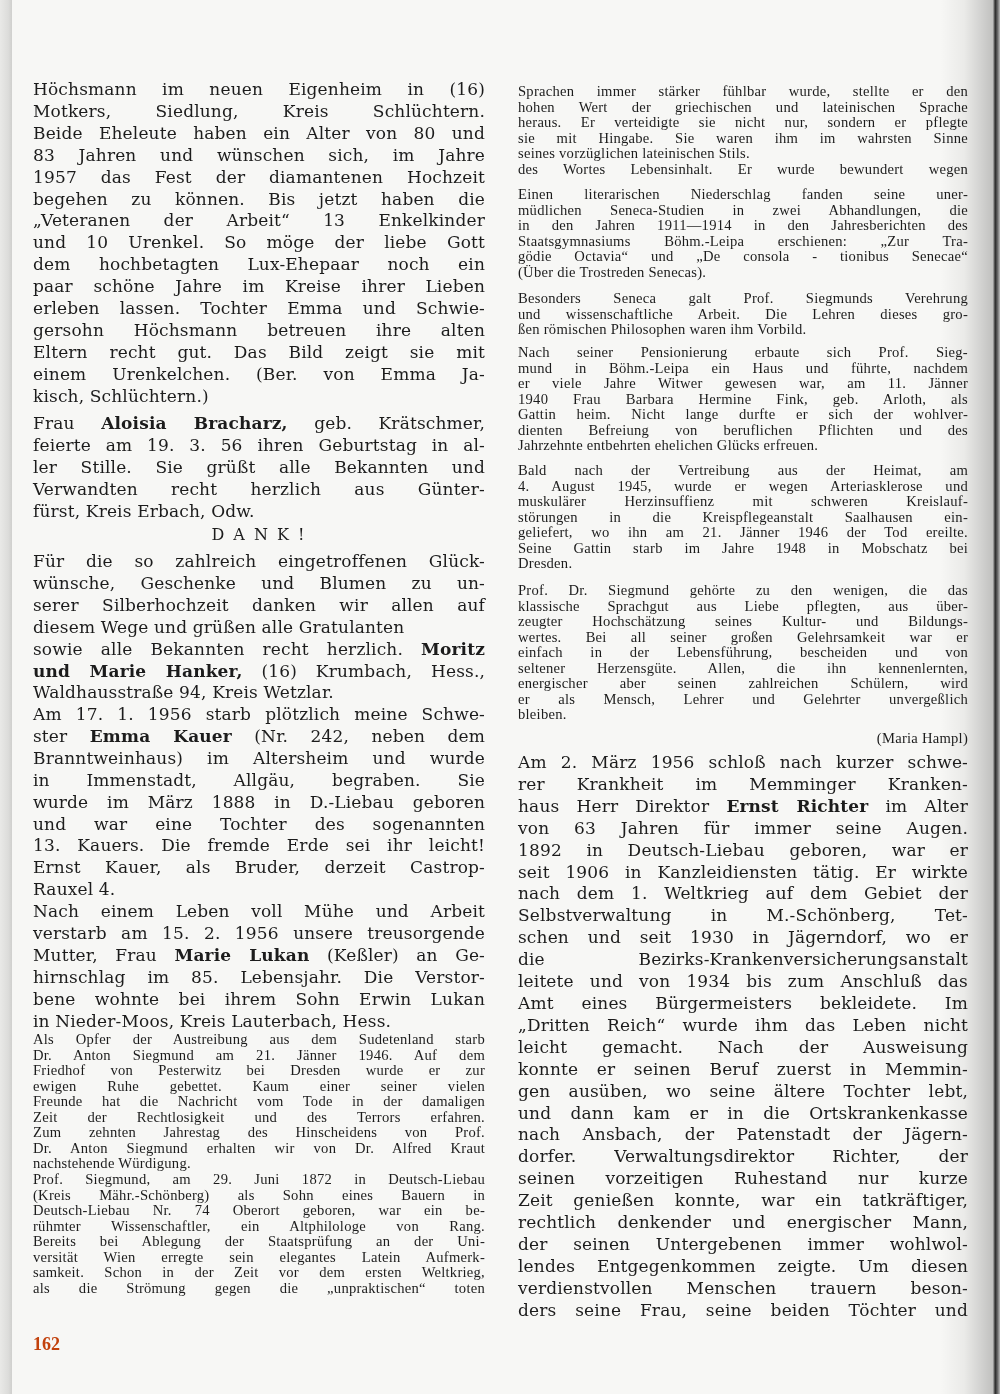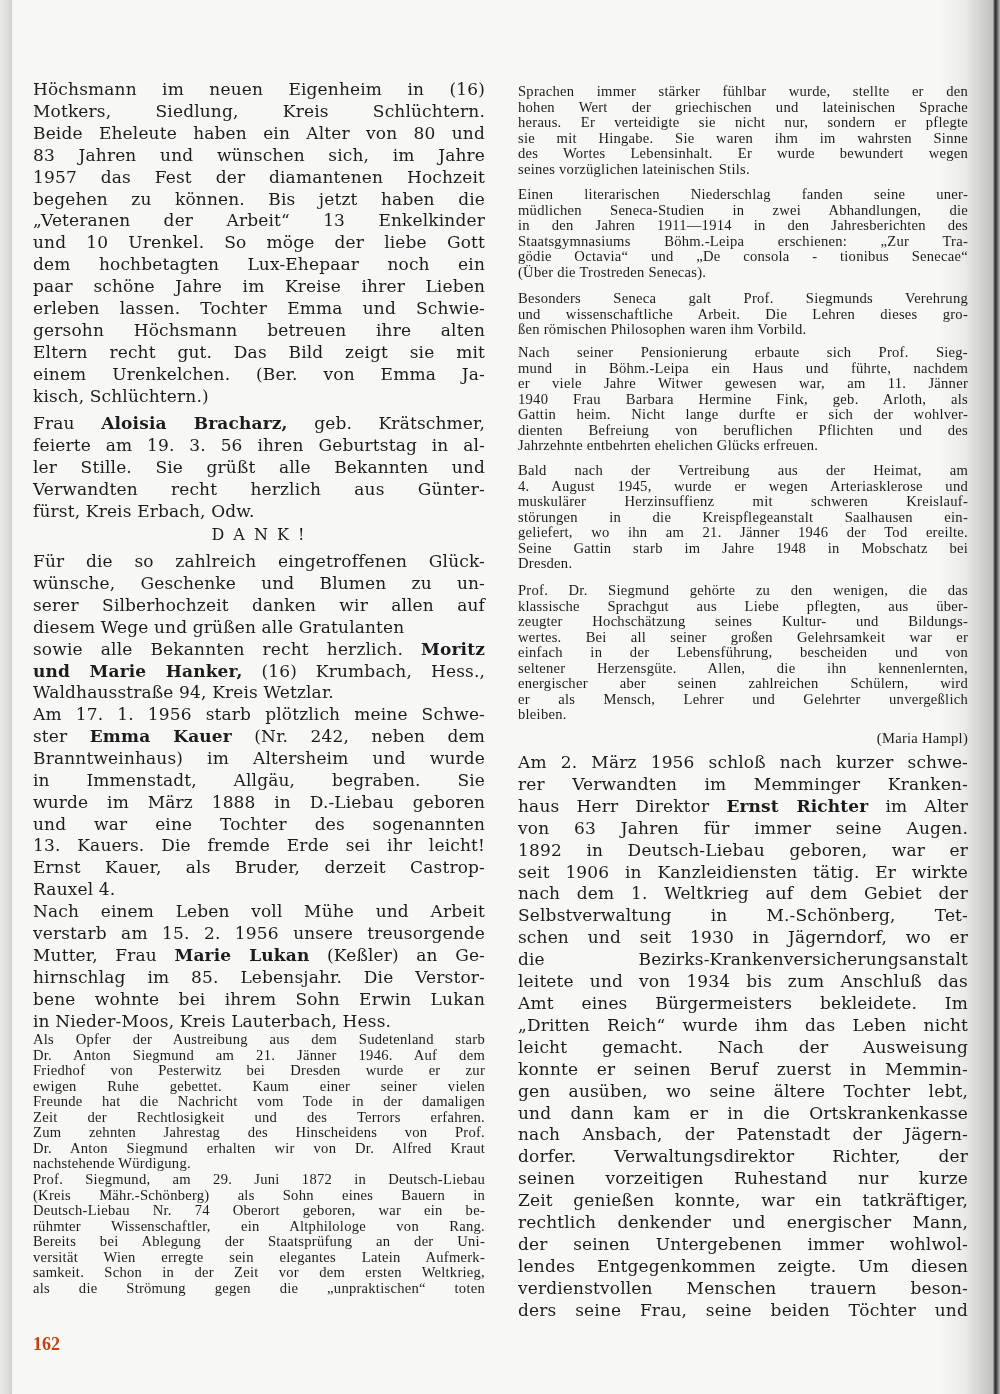--- a/index.html
+++ b/index.html
@@ -142,22 +142,22 @@
       <span class="ln">als die Strömung gegen die „unpraktischen“ toten</span>
     </div>
 </div>
 
 <div class="col col-right">
   <div class="para small" style="top:84px">
       <span class="ln">Sprachen immer stärker fühlbar wurde, stellte er den</span>
       <span class="ln">hohen Wert der griechischen und lateinischen Sprache</span>
       <span class="ln">heraus. Er verteidigte sie nicht nur, sondern er pflegte</span>
       <span class="ln">sie mit Hingabe. Sie waren ihm im wahrsten Sinne</span>
+      <span class="ln last">seines vorzüglichen lateinischen Stils.</span>
       <span class="ln">des Wortes Lebensinhalt. Er wurde bewundert wegen</span>
-      <span class="ln last">seines vorzüglichen lateinischen Stils.</span>
     </div>
   <div class="para small" style="top:187px">
       <span class="ln">Einen literarischen Niederschlag fanden seine uner-</span>
       <span class="ln">müdlichen Seneca-Studien in zwei Abhandlungen, die</span>
       <span class="ln">in den Jahren 1911—1914 in den Jahresberichten des</span>
       <span class="ln">Staatsgymnasiums Böhm.-Leipa erschienen: „Zur Tra-</span>
       <span class="ln">gödie Octavia“ und „De consola - tionibus Senecae“</span>
       <span class="ln last">(Über die Trostreden Senecas).</span>
     </div>
   <div class="para small" style="top:291px">
@@ -193,21 +193,21 @@
       <span class="ln">energischer aber seinen zahlreichen Schülern, wird</span>
       <span class="ln">er als Mensch, Lehrer und Gelehrter unvergeßlich</span>
       <span class="ln last">bleiben.</span>
     </div>
   <div class="para small" style="top:731px">
     <span class="ln right">(Maria Hampl)</span>
   </div>
 
   <div class="para large" style="top:752px">
     <span class="ln">Am 2. März 1956 schloß nach kurzer schwe-</span>
-    <span class="ln">rer Verwandten im Memminger Kranken-</span>
+    <span class="ln">rer Krankheit im Memminger Kranken-</span>
     <span class="ln"><span>haus Herr Direktor </span><b>Ernst Richter</b><span> im Alter</span></span>
     <div>
         <span class="ln">von 63 Jahren für immer seine Augen.</span>
         <span class="ln">1892 in Deutsch-Liebau geboren, war er</span>
         <span class="ln">seit 1906 in Kanzleidiensten tätig. Er wirkte</span>
         <span class="ln">nach dem 1. Weltkrieg auf dem Gebiet der</span>
         <span class="ln">Selbstverwaltung in M.-Schönberg, Tet-</span>
         <span class="ln">schen und seit 1930 in Jägerndorf, wo er</span>
         <span class="ln">die Bezirks-Krankenversicherungsanstalt</span>
         <span class="ln">leitete und von 1934 bis zum Anschluß das</span>

